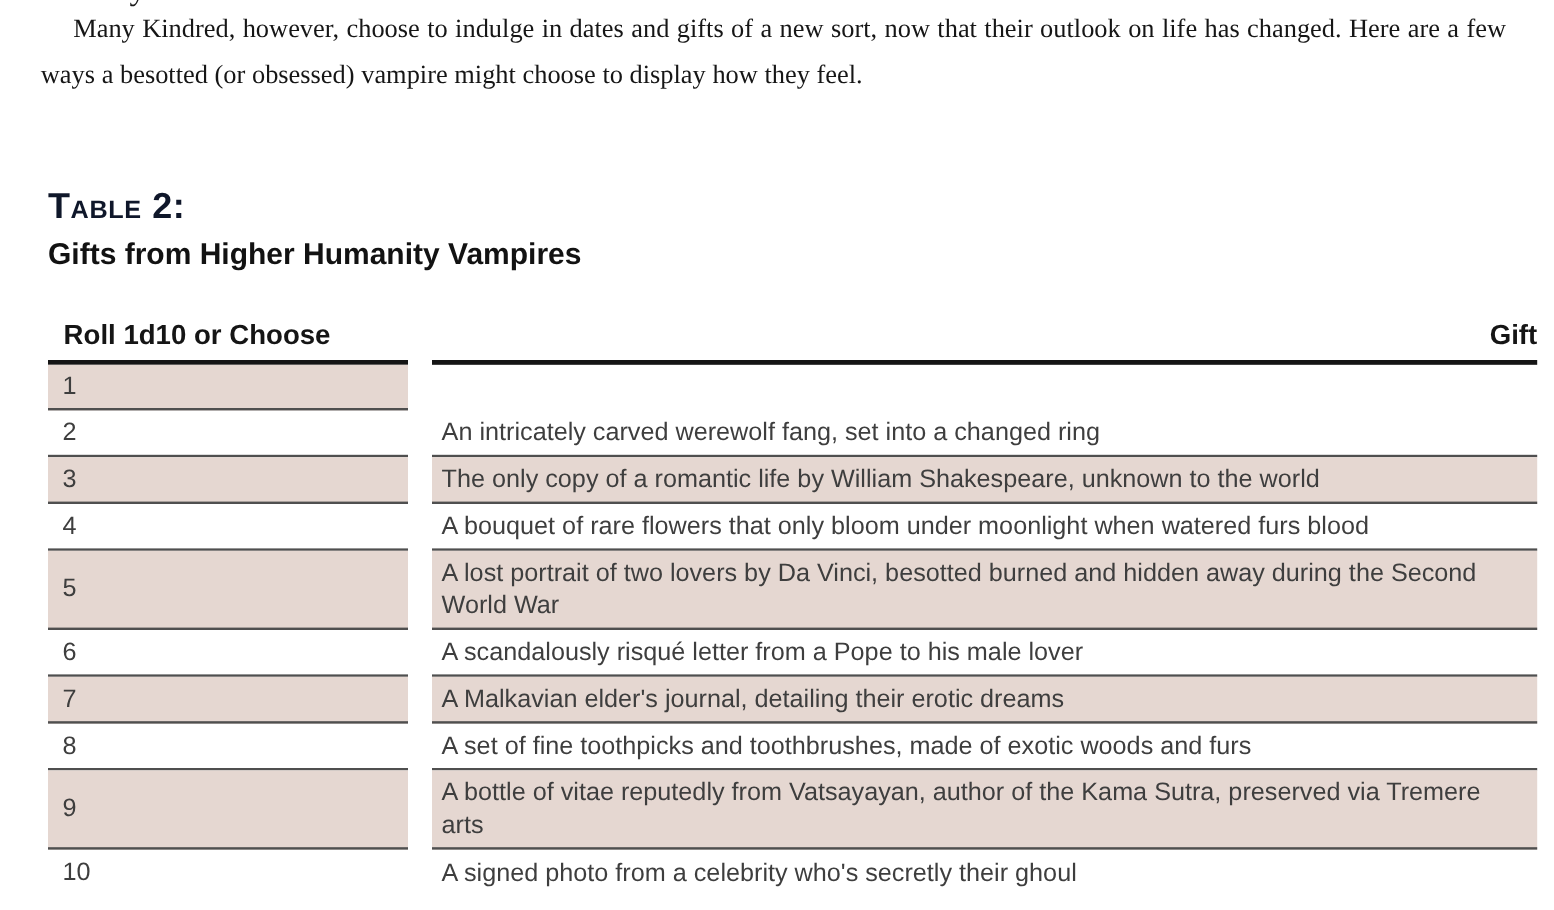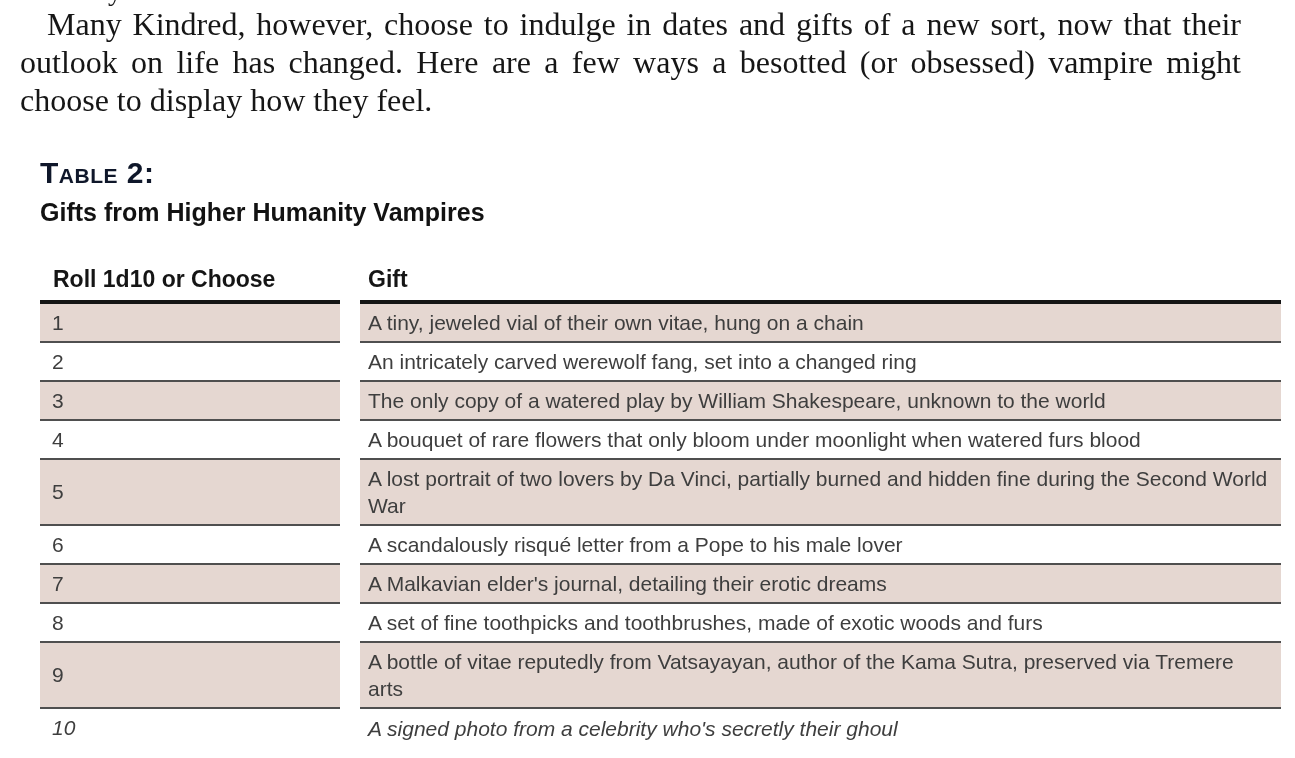--- a/index.html
+++ b/index.html
@@ -16,23 +16,23 @@
     position: absolute; top: 0; left: 0; width: 100%; height: 9px;
     overflow: hidden;
   }
   .cutoff-strip span {
     position: absolute; left: 108px; top: -25px;
     font-family: "Liberation Serif", serif;
     font-size: 28px; color: #1a1a1a;
   }
 
   .intro {
-    position: absolute; left: 20px; top: 5px; width: 1221px;
+    position: absolute; left: 34px; top: 5px; width: 1221px;
     font-family: "Liberation Serif", serif;
-    font-size: 32px; line-height: 38px;
+    font-size: 22px; line-height: 38px;
     text-indent: 27px; text-align: justify;
     color: #161616;
   }
 
   .kicker {
     position: absolute; left: 40px; top: 156px;
     font-size: 30px; font-weight: bold;
     font-variant: small-caps;
     letter-spacing: 0.5px;
     color: #0f172a;
@@ -54,30 +54,30 @@
     grid-template-columns: 300px 921px;
     column-gap: 7px;
     gap: 20px;
   }
   .th {
     font-size: 23px; font-weight: bold; color: #151515;
     padding: 2px 0 7px 13px;
     border-bottom: 4px solid #151515;
     line-height: 28px;
   }
-  .th.th-gift { padding-left: 8px; }
+  .th.th-gift { padding-left: 8px; text-align: right; }
   .cell {
     display: flex; align-items: center;
     min-height: 38px;
     border-bottom: 2px solid #4f4f4f;
   }
   .cell-roll { padding-left: 12px; }
   .cell-gift { padding: 5px 12px 5px 8px; line-height: 27px; }
   .grid-row.tint .cell { background: #e5d7d1; }
-  .grid-row:last-child .cell { border-bottom: none; font-style: italic; }
+  .grid-row:last-child .cell { border-bottom: none; }
 </style>
 </head>
 <body>
 
 <div class="cutoff-strip">
   <span>y</span>
 </div>
 
 <p class="intro">Many Kindred, however, choose to indulge in dates and gifts of a new sort, now that their outlook on life has changed. Here are a few ways a besotted (or obsessed) vampire might choose to display how they feel.</p>
 
@@ -86,41 +86,40 @@
 <div class="table-title">Gifts from Higher Humanity Vampires</div>
 
 <div class="gift-table">
   <div class="grid-row">
     <div class="th th-roll">Roll 1d10 or Choose</div>
     <div class="th th-gift">Gift</div>
   </div>
   <div id="table-body">
   <div class="grid-row tint">
     <div class="cell cell-roll">1</div>
-    <div class="cell cell-gift">A tiny, jeweled vial of their own vitae, hung on a chain</div>
   </div>
 
   <div class="grid-row">
     <div class="cell cell-roll">2</div>
     <div class="cell cell-gift">An intricately carved werewolf fang, set into a changed ring</div>
   </div>
 
   <div class="grid-row tint">
     <div class="cell cell-roll">3</div>
-    <div class="cell cell-gift">The only copy of a watered play by William Shakespeare, unknown to the world</div>
+    <div class="cell cell-gift">The only copy of a romantic life by William Shakespeare, unknown to the world</div>
   </div>
 
   <div class="grid-row">
     <div class="cell cell-roll">4</div>
     <div class="cell cell-gift">A bouquet of rare flowers that only bloom under moonlight when watered furs blood</div>
   </div>
 
   <div class="grid-row tint">
     <div class="cell cell-roll">5</div>
-    <div class="cell cell-gift">A lost portrait of two lovers by Da Vinci, partially burned and hidden fine during the Second World War</div>
+    <div class="cell cell-gift">A lost portrait of two lovers by Da Vinci, besotted burned and hidden away during the Second World War</div>
   </div>
 
   <div class="grid-row">
     <div class="cell cell-roll">6</div>
     <div class="cell cell-gift">A scandalously risqué letter from a Pope to his male lover</div>
   </div>
 
   <div class="grid-row tint">
     <div class="cell cell-roll">7</div>
     <div class="cell cell-gift">A Malkavian elder's journal, detailing their erotic dreams</div>

